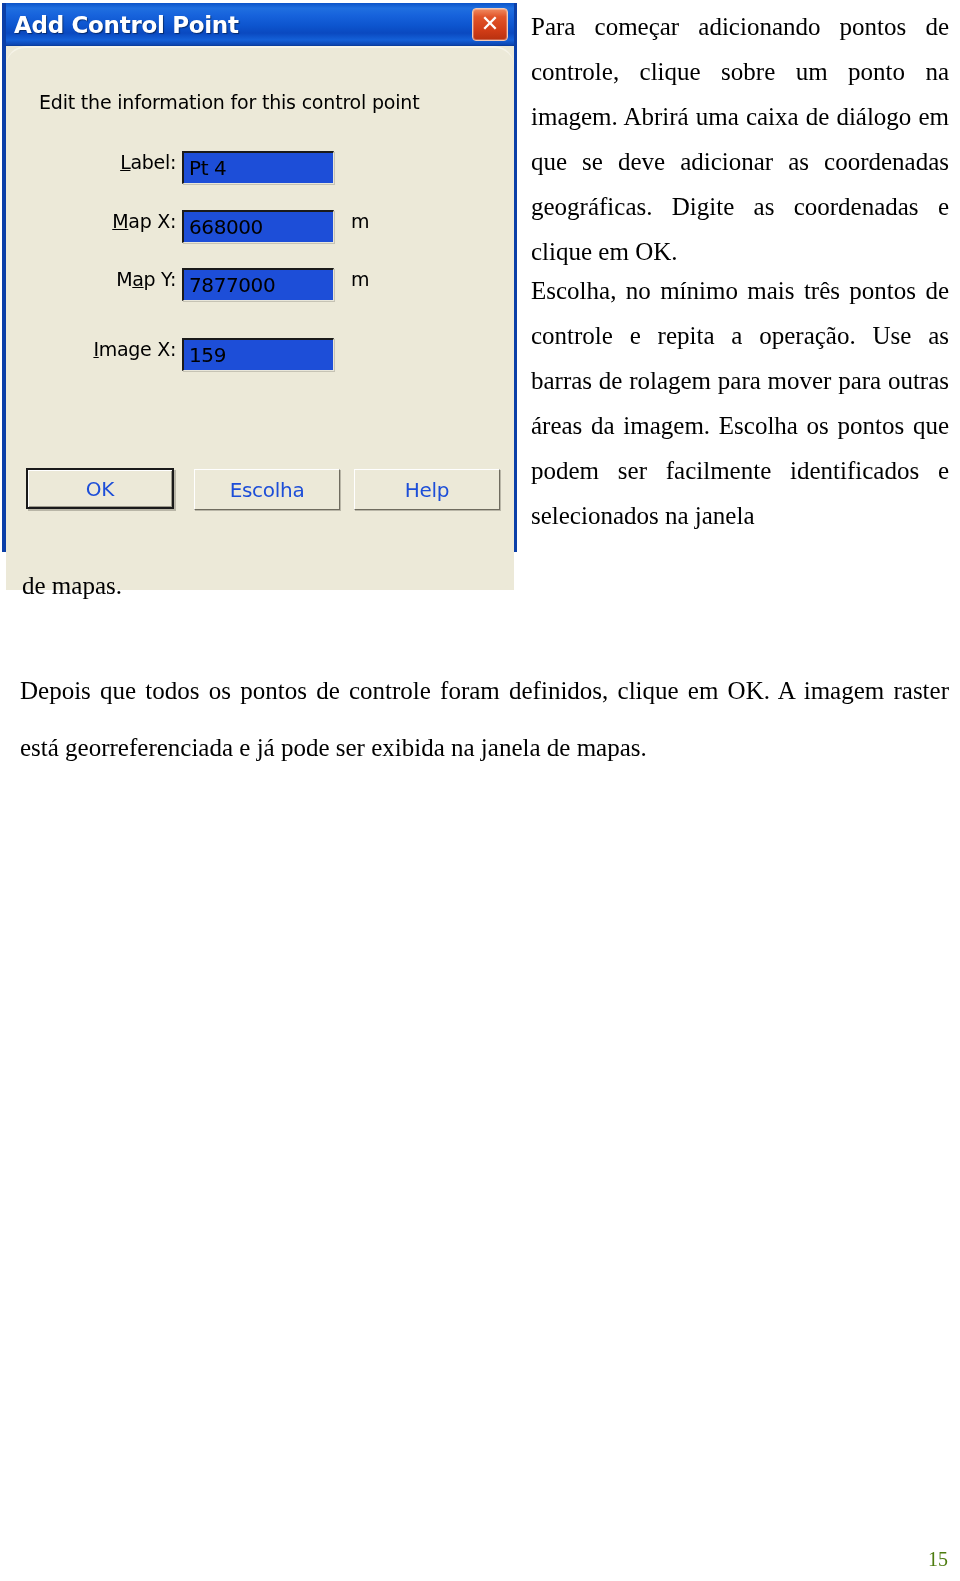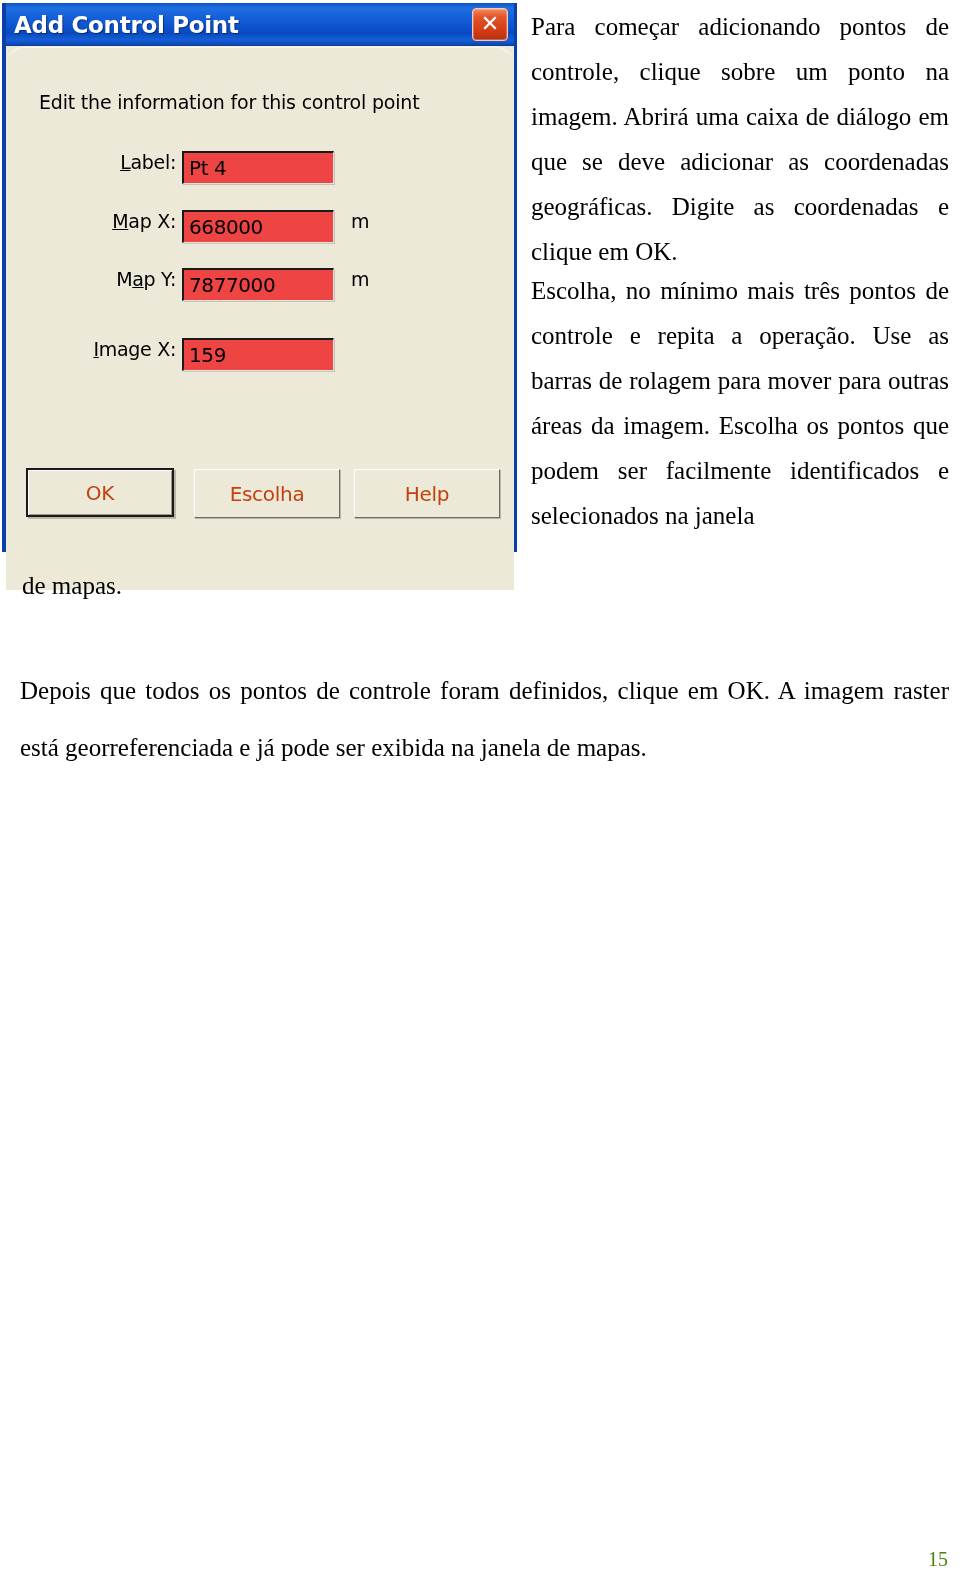--- a/index.html
+++ b/index.html
@@ -122,21 +122,21 @@
     width: 148px;
     left: 22px;
   }
   .field-label u { text-decoration: underline; }
   .textbox {
     position: absolute;
     left: 176px;
     width: 152px;
     height: 33px;
     box-sizing: border-box;
-    background: #ef4444;
+    background: #1d4ed8;
     border-top: 2px solid #1a1a1a;
     border-left: 2px solid #1a1a1a;
     border-right: 1px solid #e8e6da;
     border-bottom: 1px solid #e8e6da;
     box-shadow: 1px 1px 0 #c6c3b4;
     display: flex;
     align-items: center;
     overflow: hidden;
   }
   .textbox span {
@@ -150,35 +150,35 @@
   .unit {
     position: absolute;
     left: 345px;
     font-family: "DejaVu Sans", "Liberation Sans", sans-serif;
     font-size: 19px;
     color: #000000;
   }
 
   .btn {
     position: absolute;
-    height: 49px;
+    height: 41px;
     box-sizing: border-box;
     background: #ece9d8;
     border: 1px solid #8a8778;
     border-top-color: #ffffff;
     border-left-color: #ffffff;
     border-right-color: #6f6c5f;
     border-bottom-color: #6f6c5f;
     box-shadow: 1px 1px 0 #b9b6a7;
     display: flex;
     align-items: center;
     justify-content: center;
     font-family: "DejaVu Sans", "Liberation Sans", sans-serif;
     font-size: 20px;
-    color: #c2410c;
+    color: #1d4ed8;
     letter-spacing: -0.3px;
   }
   .btn.default {
     border: 2px solid #1a1a1a;
     box-shadow: inset 1px 1px 0 #ffffff, inset -1px -1px 0 #9d9a8c, 2px 2px 0 #b9b6a7;
   }
 
   
   .para {
     position: absolute;

